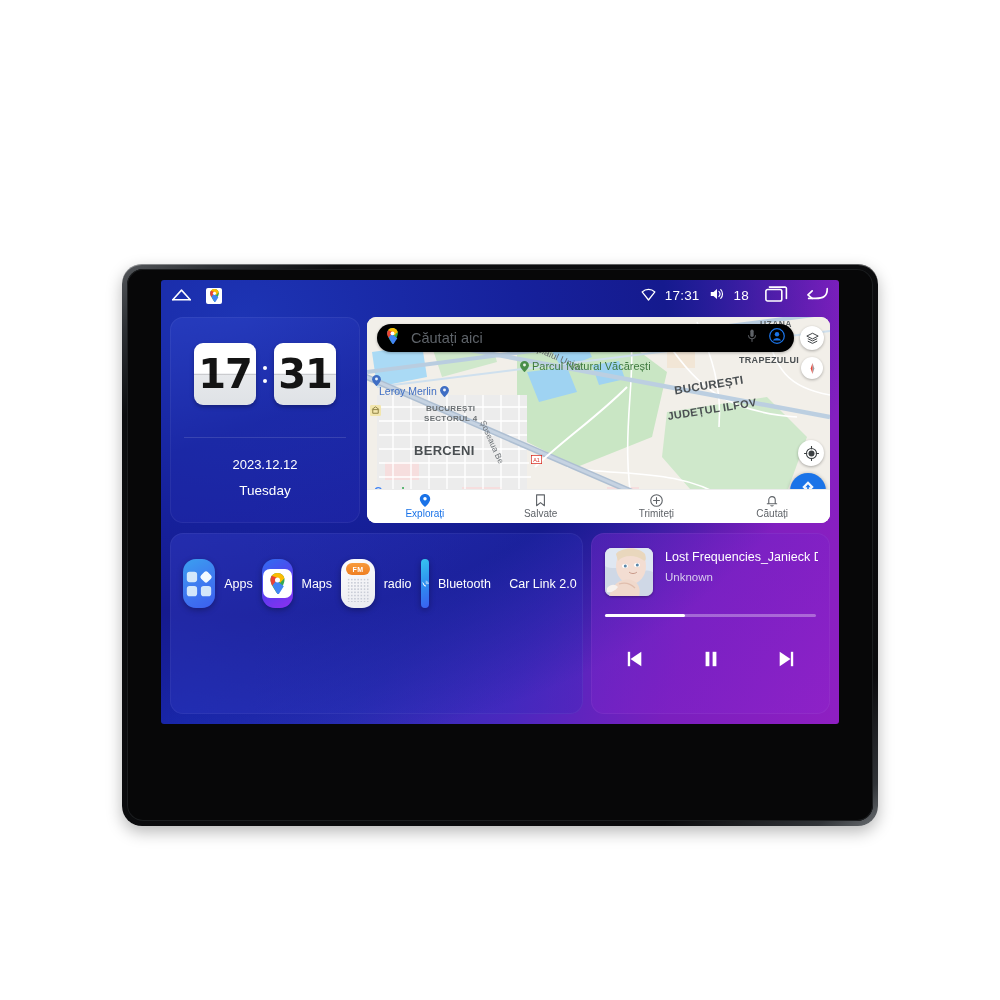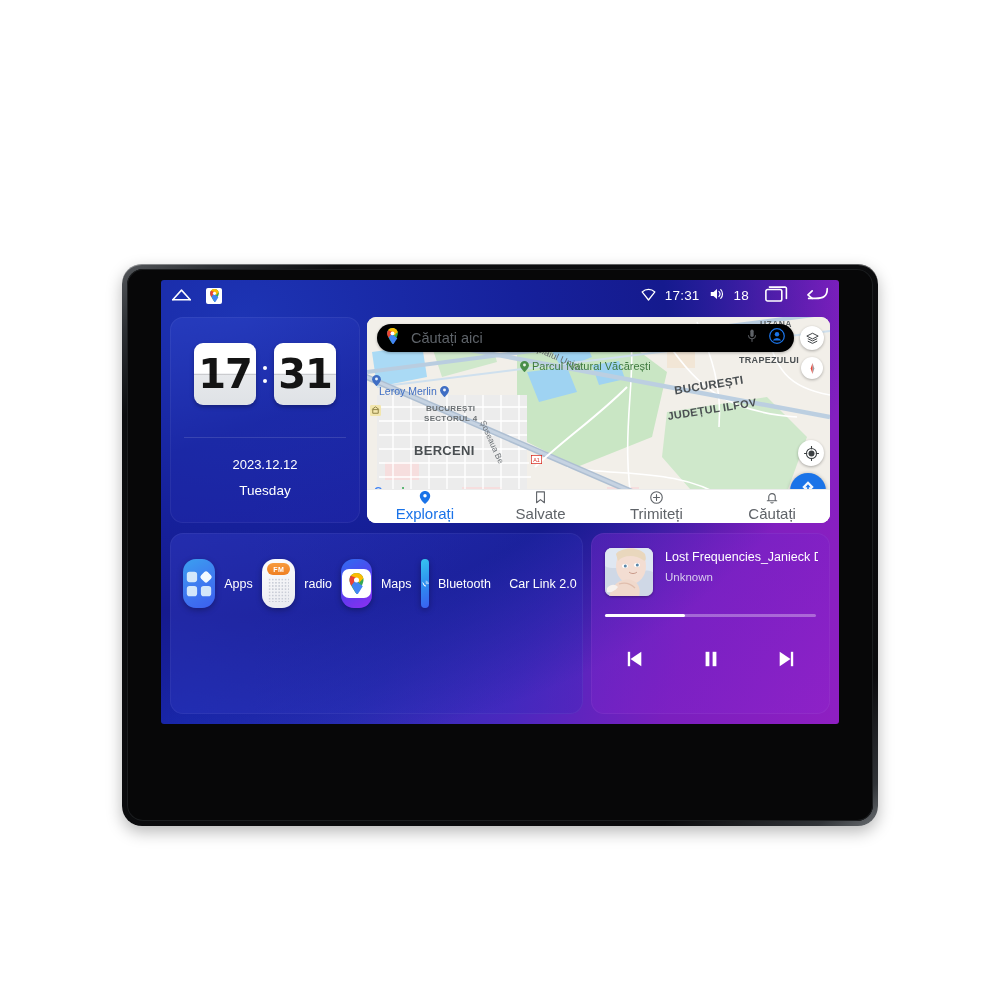--- a/index.html
+++ b/index.html
@@ -110,21 +110,21 @@
   .gwm{position:absolute;left:7px;bottom:26px;font-size:11px;font-weight:bold;letter-spacing:-.3px;}
   .gwm span:nth-child(1){color:#4285F4}.gwm span:nth-child(2){color:#EA4335}
   .gwm span:nth-child(3){color:#FBBC05}.gwm span:nth-child(4){color:#4285F4}
   .gwm span:nth-child(5){color:#34A853}.gwm span:nth-child(6){color:#EA4335}
 
   .map-nav{
     position:absolute;left:0;right:0;bottom:0;height:33px;background:#fff;
     display:flex;align-items:center;border-top:1px solid #ececec;
   }
   .map-nav .tab{flex:1;display:flex;flex-direction:column;align-items:center;gap:1px;}
-  .map-nav .tab .t{font-size:15px;color:#5f6368;}
+  .map-nav .tab .t{font-size:10px;color:#5f6368;}
   .map-nav .tab.active .t{color:#1a73e8;}
 
   
   .dock{
     position:absolute;left:9px;top:253px;width:413px;height:181px;
     border-radius:13px;
     background:linear-gradient(135deg,rgba(56,66,205,.40) 0%,rgba(40,48,185,.34) 60%,rgba(56,40,190,.30) 100%);
     box-shadow:0 0 0 1px rgba(255,255,255,.05) inset;
     display:flex;align-items:flex-start;justify-content:space-around;padding:26px 8px 0;box-sizing:border-box;
   }
@@ -420,42 +420,42 @@
               <rect x="3" y="3" width="11" height="11" rx="3" fill="#dff0fb" opacity=".92"></rect>
               <rect x="3" y="18" width="11" height="11" rx="3" fill="#dff0fb" opacity=".92"></rect>
               <rect x="18" y="18" width="11" height="11" rx="3" fill="#dff0fb" opacity=".92"></rect>
               <rect x="18.5" y="3.5" width="10" height="10" rx="2.6" fill="#f4fbff" transform="rotate(45 23.5 8.5)"></rect>
             </svg>
           </div>
           <div class="name">Apps</div>
         </div>
 
         <div class="app">
-          <div class="tile t-radio">
-            <div class="fm-pill">
-                <b>FM</b>
-              </div>
-            <div class="grille"></div>
-          </div>
-          <div class="name">radio</div>
-        </div>
-
-        <div class="app">
           <div class="tile t-maps">
             <div class="maps-chip">
               <svg width="17" height="21" viewBox="0 0 24 30">
                 <path d="M12 0C6 0 2 4.6 2 10c0 7 10 20 10 20s10-13 10-20C22 4.6 18 0 12 0z" fill="#34A853"></path>
                 <path d="M3 5 L21 19 L14 30 L12 30 C12 30 3 17 3 10 Z" fill="#4285F4"></path>
                 <path d="M12 0C8.6 0 5.6 1.6 3.7 4.1 L16 14 C19.6 9.6 22 6.4 22 10 22 4.6 18 0 12 0z" fill="#FBBC04"></path>
                 <path d="M3.7 4.1 C2.6 5.8 2 7.8 2 10 2 12.2 3 15.2 4.4 18.2 L13.2 7.4 Z" fill="#EA4335"></path>
                 <circle cx="12" cy="10" r="3.6" fill="#fff"></circle>
               </svg>
             </div>
           </div>
           <div class="name">Maps</div>
+        </div>
+
+        <div class="app">
+          <div class="tile t-radio">
+            <div class="fm-pill">
+                <b>FM</b>
+              </div>
+            <div class="grille"></div>
+          </div>
+          <div class="name">radio</div>
         </div>
 
         <div class="app">
           <div class="tile t-bt">
             <svg width="30" height="30" viewBox="0 0 32 32">
               <path d="M6.5 7.5 C5 13 9 22 15.5 25.5 C17.5 26.6 19.5 25.8 20.6 24.2 L17.6 21.2 C16.6 21.8 15.5 21.3 14.4 20.2 C12.6 18.4 11.5 16.3 11.9 15 L8.9 12 C7.6 8.9 7.6 7.2 6.5 7.5 Z" fill="#fff"></path>
               <path d="M19 11.5 A4.5 4.5 0 0 1 22.8 15.6" fill="none" stroke="#fff" stroke-width="2" stroke-linecap="round"></path>
               <path d="M19.8 7.8 A8.4 8.4 0 0 1 26.5 14.9" fill="none" stroke="#fff" stroke-width="2" stroke-linecap="round"></path>
               <path d="M20.4 4.2 A12.2 12.2 0 0 1 29.8 14.4" fill="none" stroke="#fff" stroke-width="2" stroke-linecap="round"></path>
             </svg>

